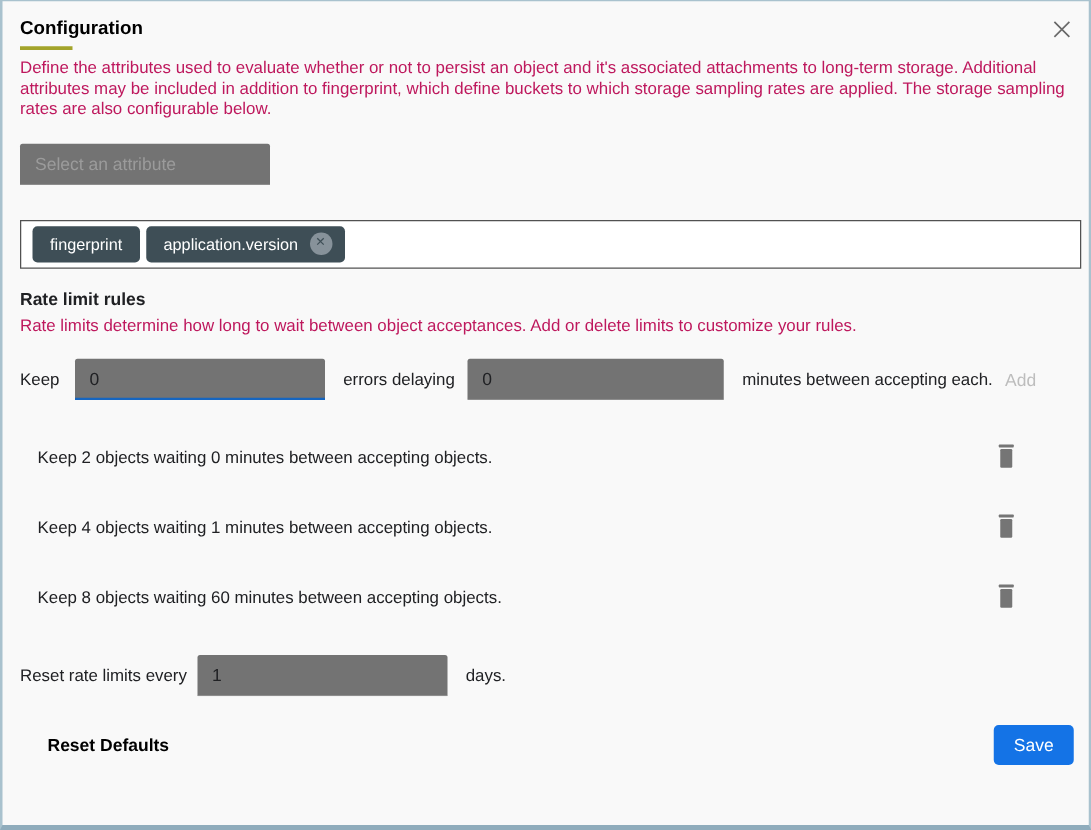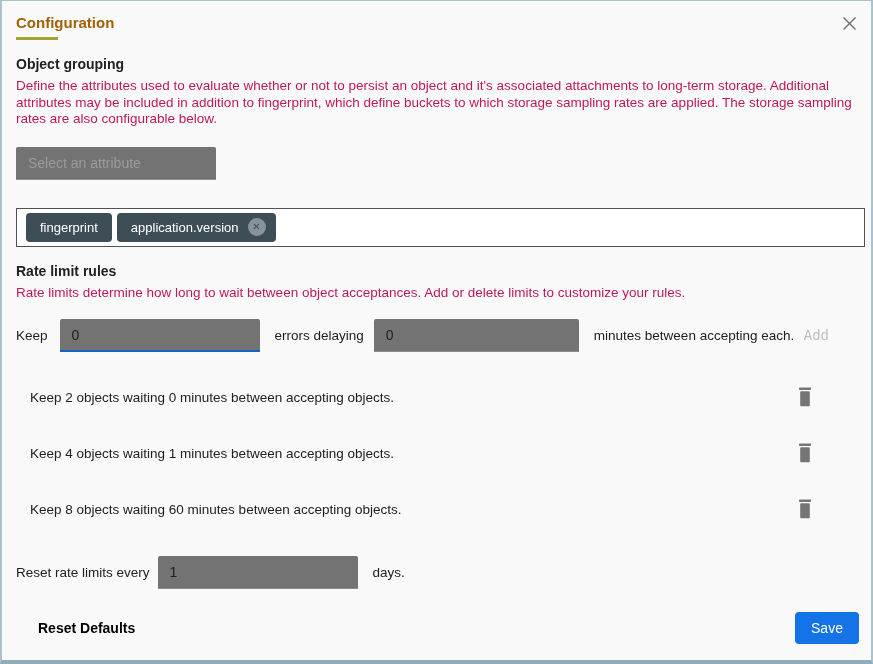--- a/index.html
+++ b/index.html
@@ -10,21 +10,21 @@
     height: 664px;
     background: #F9F9F9;
     border: 2px solid #A9C2CE;
     border-top-width: 1px;
     border-bottom: 4px solid #8FACBC;
     color: #202124;
     overflow: hidden;
   }
   .content { padding: 13px 12px 0 14px; }
 
-  .dialog-title { font-size: 15px; font-weight: bold; color: #a16207; }
+  .dialog-title { font-size: 15px; font-weight: bold; color: #000000; }
   .title-underline { width: 42px; height: 3px; background: #A3A42B; margin-top: 6px; }
   .close-btn {
     position: absolute; top: 10px; right: 10px;
     width: 24px; height: 24px; border: none; background: transparent;
     cursor: pointer; color: #6b6b6b; padding: 0;
   }
   .close-btn svg { display: block; margin: auto; }
 
   .section-heading { font-size: 14px; font-weight: bold; margin-top: 16px; }
   .section-desc { font-size: 13.5px; line-height: 16.5px; margin-top: 6px; color: #be185d; max-width: 849px; }
@@ -88,21 +88,21 @@
     font-size: 13.5px;
   }
   .keep-row .lbl-keep { margin-right: 12px; }
   .keep-row .lbl-errors { margin-left: 15px; margin-right: 10px; }
   .keep-row .input-minutes { width: 205px; }
   .keep-row .lbl-minutes { margin-left: 15px; }
   .add-link {
     margin-left: auto; margin-right: 30px;
     background: none; border: none;
     color: #BDBDBD; font-size: 14px;
-    cursor: default; font-family: Liberation Mono, monospace;
+    cursor: default; font-family: Liberation Sans, sans-serif;
   }
 
   .rule-row {
     display: flex;
     justify-content: space-between;
     align-items: center;
     margin-top: 34px;
     padding-left: 14px;
     padding-right: 46px;
     font-size: 13.5px;
@@ -151,21 +151,20 @@
       <svg width="15" height="15" viewBox="0 0 15 15">
           <path d="M1.5 1.5 L13.5 13.5 M13.5 1.5 L1.5 13.5" stroke="#6b6b6b" stroke-width="1.4" fill="none"></path>
         </svg>
     </span>
   </button>
 
   <div class="content">
     <div class="dialog-title">Configuration</div>
     <div class="title-underline"></div>
 
-    <div class="section-heading">Object grouping</div>
     <div class="section-desc">Define the attributes used to evaluate whether or not to persist an object and it's associated attachments to long-term storage. Additional attributes may be included in addition to fingerprint, which define buckets to which storage sampling rates are applied. The storage sampling rates are also configurable below.</div>
 
     <input class="text-input select-attribute" type="text" placeholder="Select an attribute" style="">
 
     <div class="chips-box">
       <span class="chip">
         <span>fingerprint</span>
       </span>
       <span class="chip">
         <span>application.version</span>

